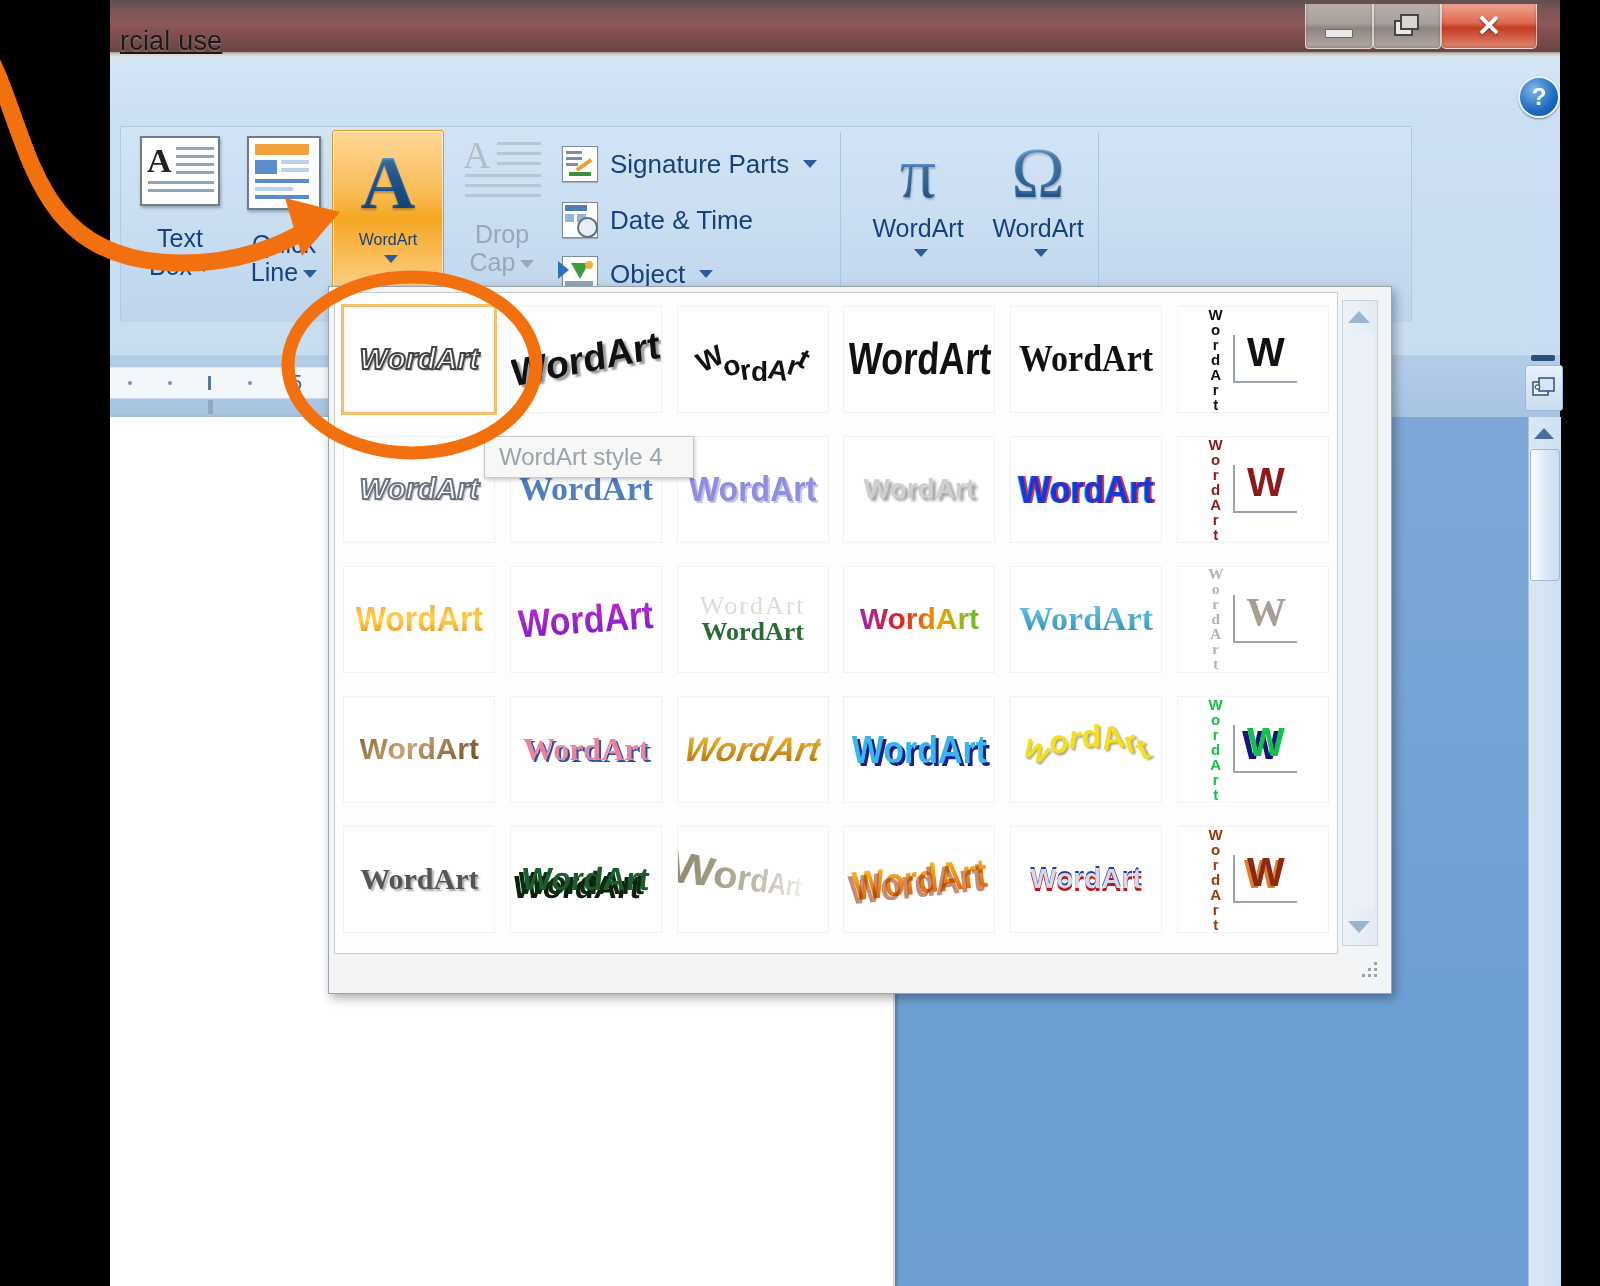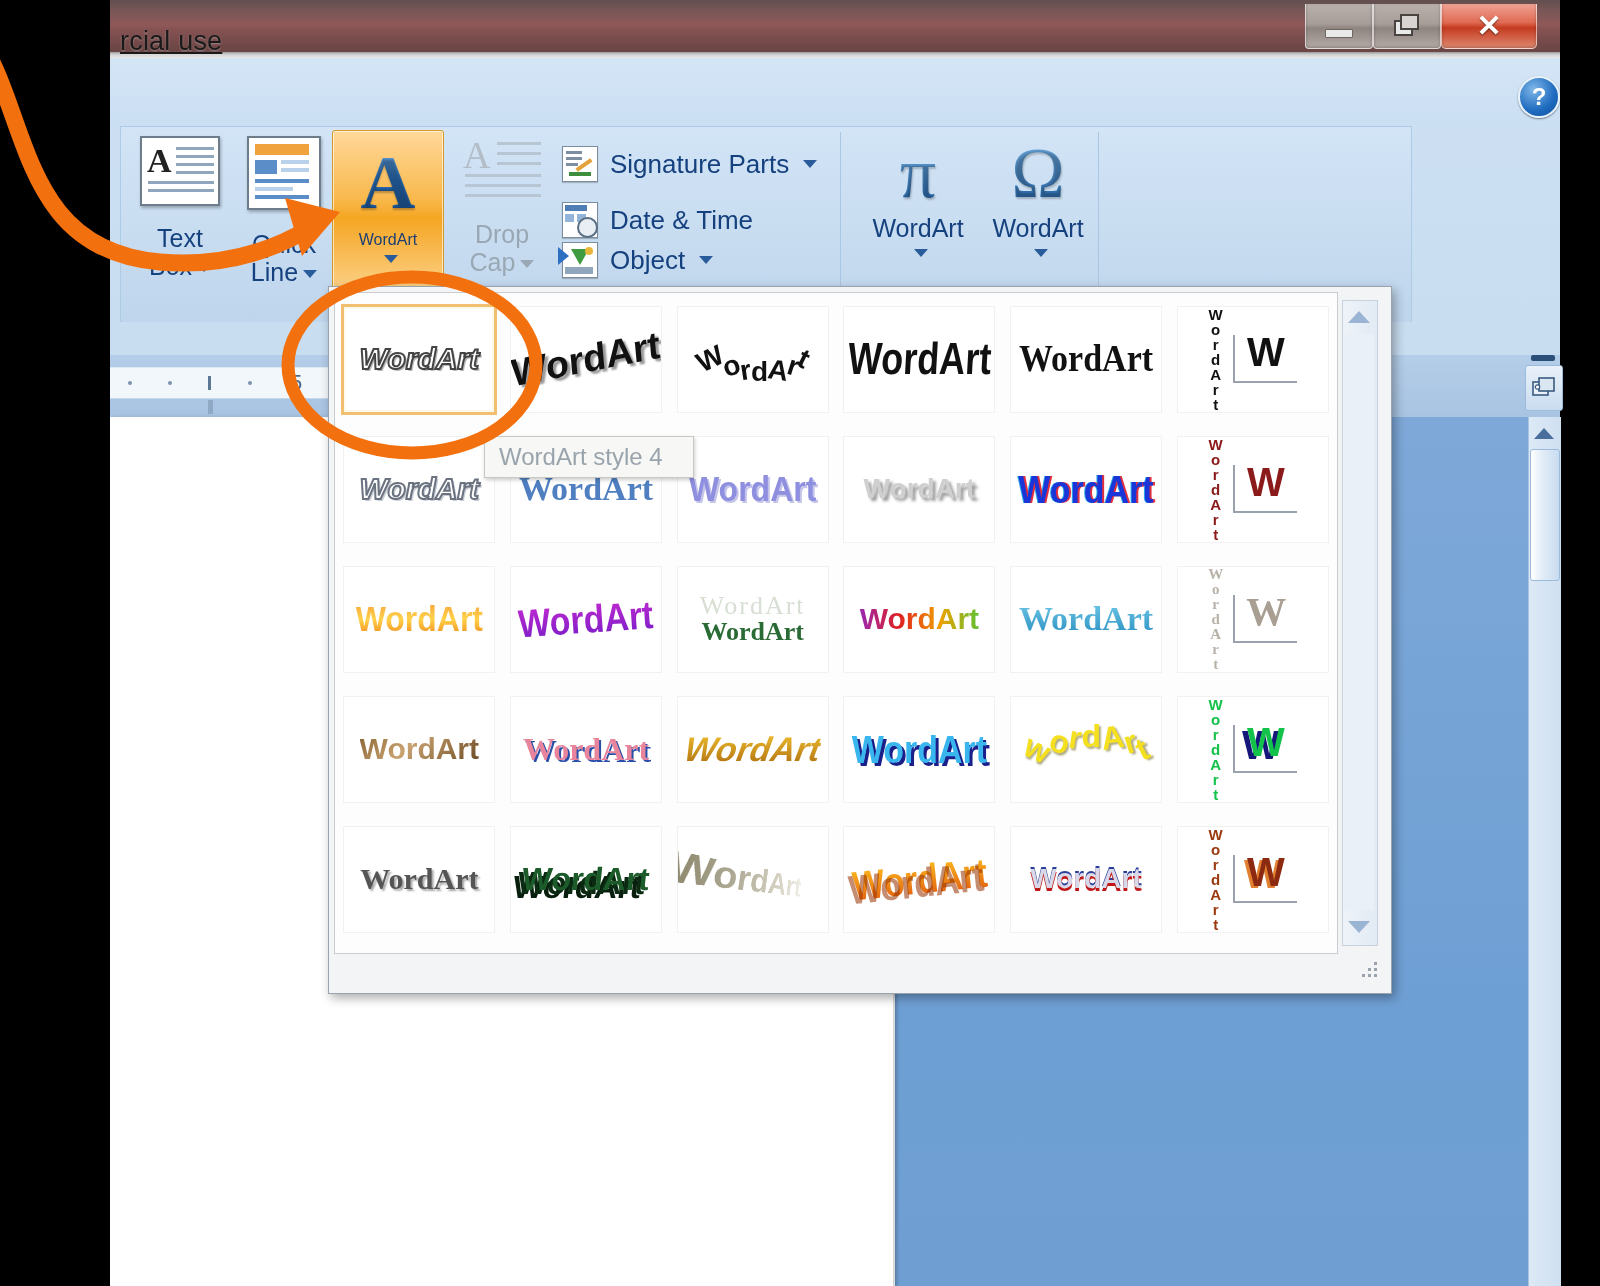--- a/index.html
+++ b/index.html
@@ -322,21 +322,21 @@
 <div class="abs cmd" style="left:562px;top:196px">
   <span class="cmd-ico">
     <i style="position:absolute;left:2px;top:2px;width:22px;height:6px;background:#4f7db5"></i>
     <i style="position:absolute;left:2px;top:11px;width:9px;height:8px;background:#93b5da"></i>
     <i style="position:absolute;left:14px;top:11px;width:9px;height:8px;background:#93b5da"></i>
     <i style="position:absolute;left:14px;top:14px;width:17px;height:17px;border-radius:50%;background:#e9eef4;border:2px solid #5b6f85"></i>
   </span>
   <span class="t">Date &amp; Time</span>
 </div>
 
-<div class="abs cmd" style="left:562px;top:236px">
+<div class="abs cmd" style="left:562px;top:250px">
   <span class="cmd-ico">
     <i style="position:absolute;left:-5px;top:4px;width:0;height:0;border-top:9px solid transparent;border-bottom:9px solid transparent;border-left:11px solid #2d6fc0"></i>
     <i style="position:absolute;left:8px;top:6px;width:0;height:0;border-left:9px solid transparent;border-right:9px solid transparent;border-top:16px solid #3f9b3f"></i>
     <i style="position:absolute;left:22px;top:4px;width:8px;height:8px;border-radius:50%;background:#e7b63a"></i>
     <i style="position:absolute;left:2px;top:24px;width:28px;height:7px;background:#8fa6bd"></i>
   </span>
   <span class="t">Object</span>
   <i class="caret" style="margin-left:14px"></i>
 </div>
 

